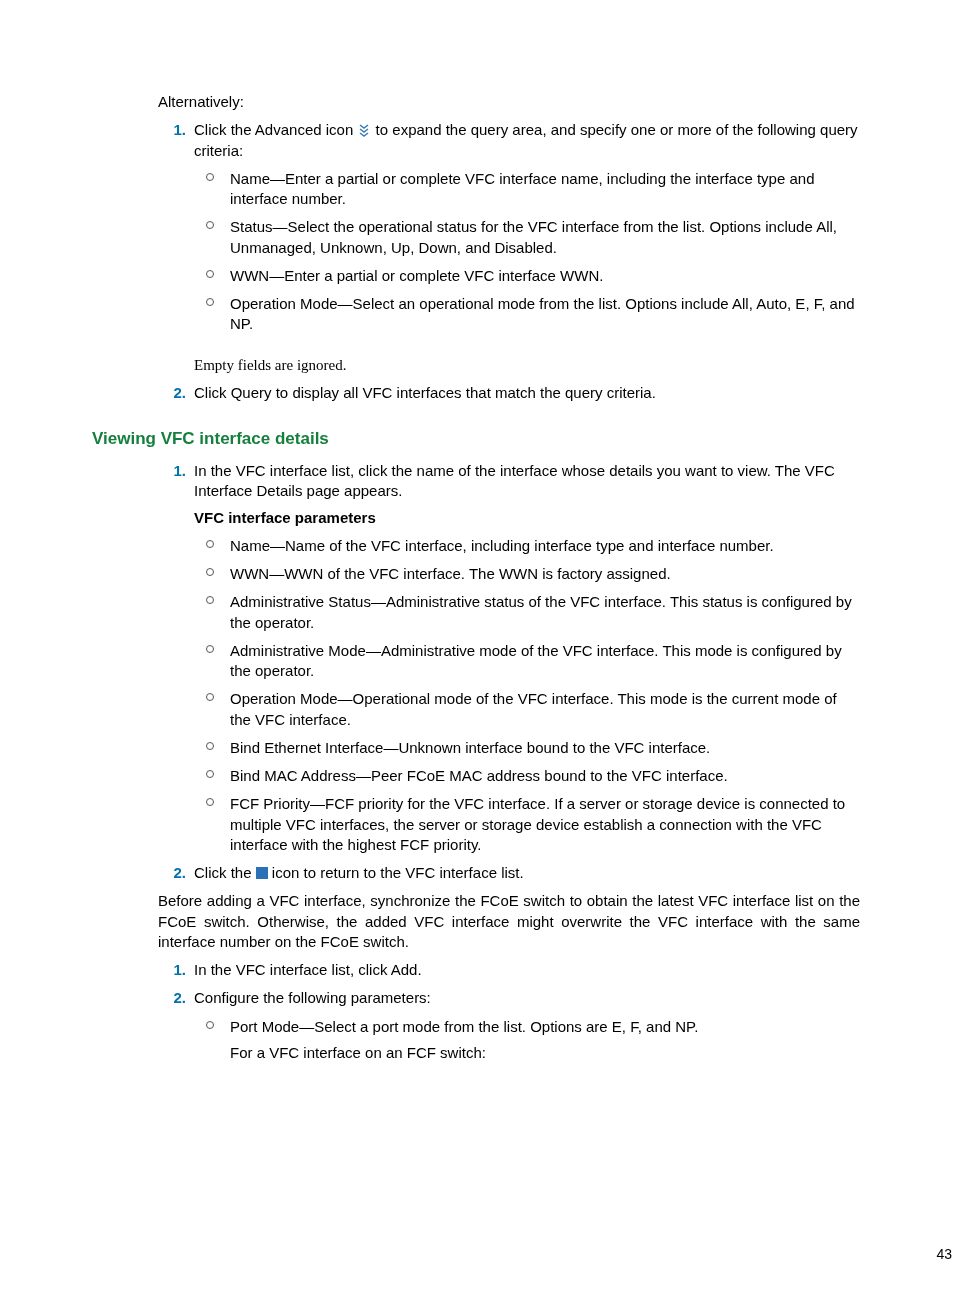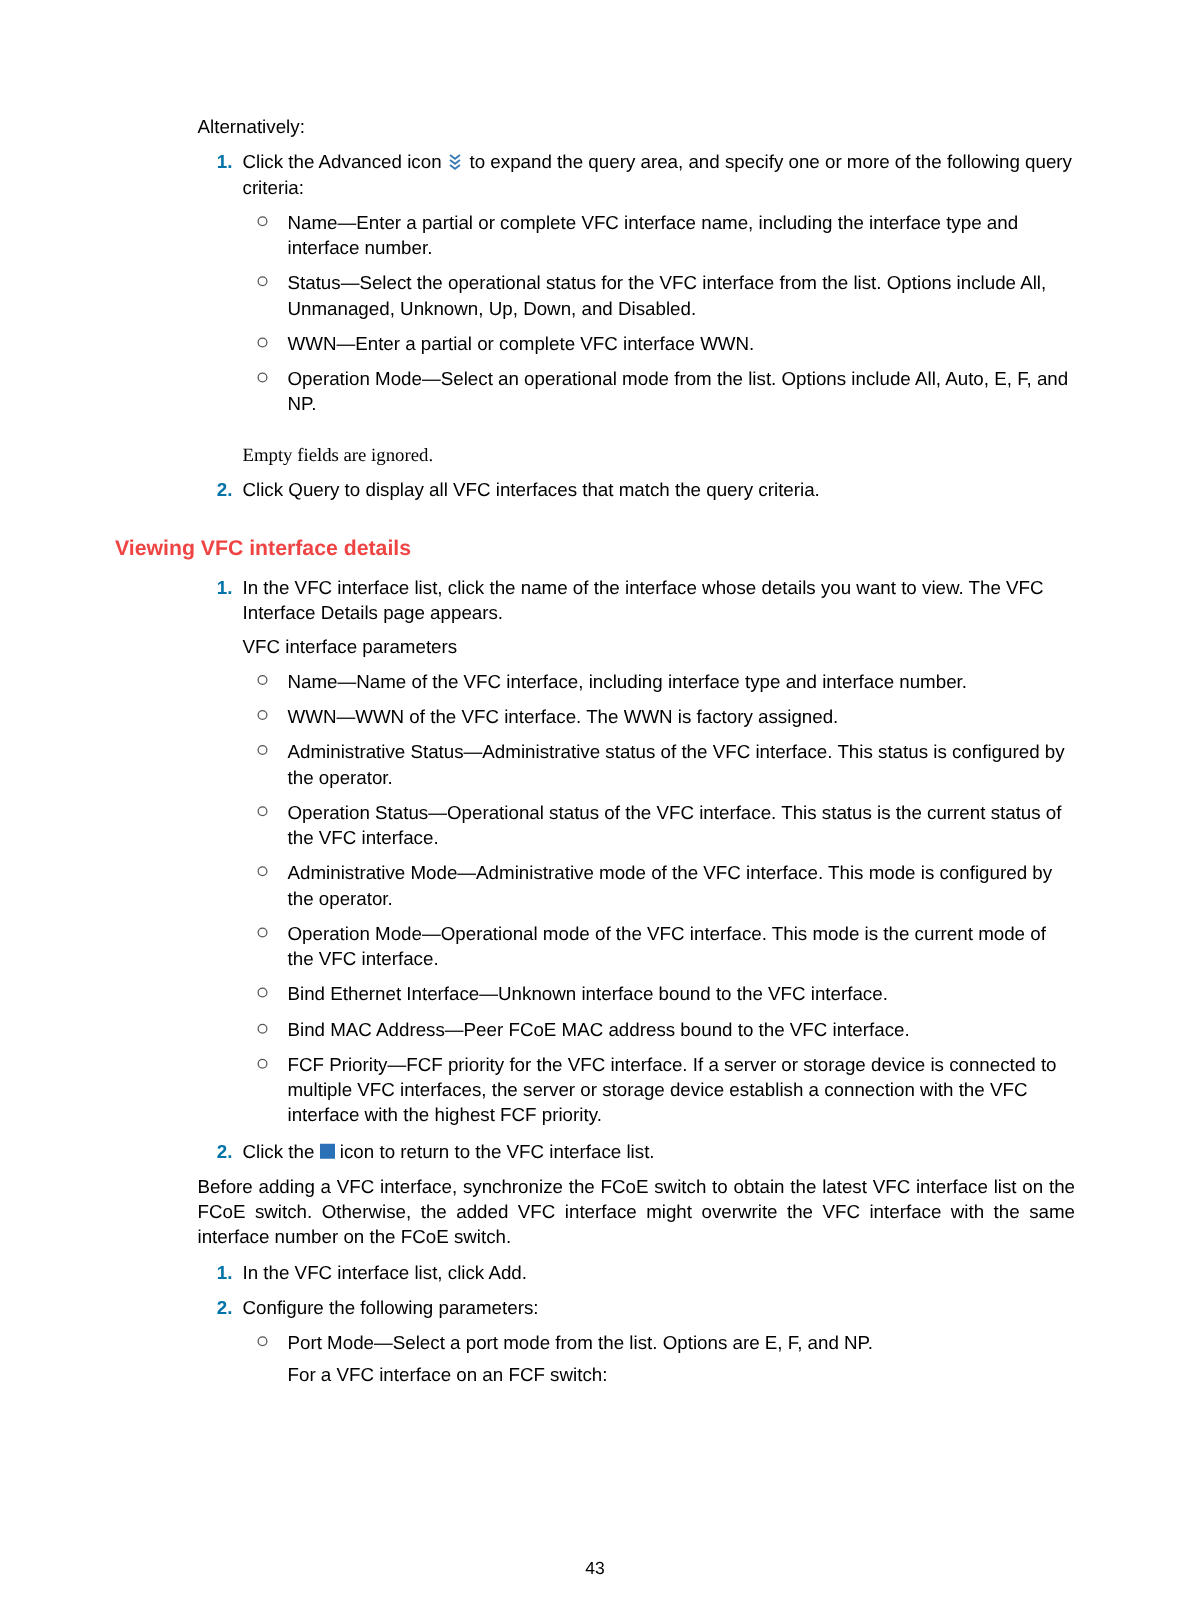--- a/index.html
+++ b/index.html
@@ -67,21 +67,21 @@
     margin-top: 6px;
     line-height: 1.35;
   }
   .para-sub {
     margin: 20px 0 0 36px;
     line-height: 1.35;
     font-family: Liberation Serif, serif;
   }
   .bold { font-weight: normal; }
   h3.sec {
-    color: #ef4444;
+    color: #15803d;
     font-weight: bold;
     font-size: 17px;
     margin: 26px 0 12px 0;
   }
   .icon-chevrons {
     display: inline-block;
     width: 14px;
     height: 14px;
     vertical-align: -2px;
   }
@@ -91,25 +91,25 @@
     width: 12px;
     height: 12px;
     background: #2a71b8;
     vertical-align: -1px;
   }
   .pageno {
     position: absolute;
     bottom: 34px;
     left: 0;
     width: 100%;
-    text-align: center;
+    text-align: right;
     font-size: 14px;
   }
   .subheading {
-    font-weight: normal;
+    font-weight: bold;
     margin: 6px 0 8px 0;
   }
 </style>
 </head>
 <body>
 <div class="page">
 
 <p class="body-para">Alternatively:</p>
 
 <ol class="numlist">
@@ -148,21 +148,20 @@
   <li>
     <span class="num">1.</span>
     <span>In the VFC interface list, click the name of the interface whose details you want to view. The VFC Interface Details page appears.</span>
 
     <div class="subheading">VFC interface parameters</div>
 
     <ul class="sublist">
       <li><span class="bullet"></span><span class="bold">Name</span><span>—Name of the VFC interface, including interface type and interface number.</span></li>
       <li><span class="bullet"></span><span class="bold">WWN</span><span>—WWN of the VFC interface. The WWN is factory assigned.</span></li>
       <li><span class="bullet"></span><span class="bold">Administrative Status</span><span>—Administrative status of the VFC interface. This status is configured by the operator.</span></li>
-      <li><span class="bullet"></span><span class="bold">Operation Status</span><span>—Operational status of the VFC interface. This status is the current status of the VFC interface.</span></li>
       <li><span class="bullet"></span><span class="bold">Administrative Mode</span><span>—Administrative mode of the VFC interface. This mode is configured by the operator.</span></li>
       <li><span class="bullet"></span><span class="bold">Operation Mode</span><span>—Operational mode of the VFC interface. This mode is the current mode of the VFC interface.</span></li>
       <li><span class="bullet"></span><span class="bold">Bind Ethernet Interface</span><span>—Unknown interface bound to the VFC interface.</span></li>
       <li><span class="bullet"></span><span class="bold">Bind MAC Address</span><span>—Peer FCoE MAC address bound to the VFC interface.</span></li>
       <li><span class="bullet"></span><span class="bold">FCF Priority</span><span>—FCF priority for the VFC interface. If a server or storage device is connected to multiple VFC interfaces, the server or storage device establish a connection with the VFC interface with the highest FCF priority.</span></li>
     </ul>
   </li>
 
   <li>
     <span class="num">2.</span>

